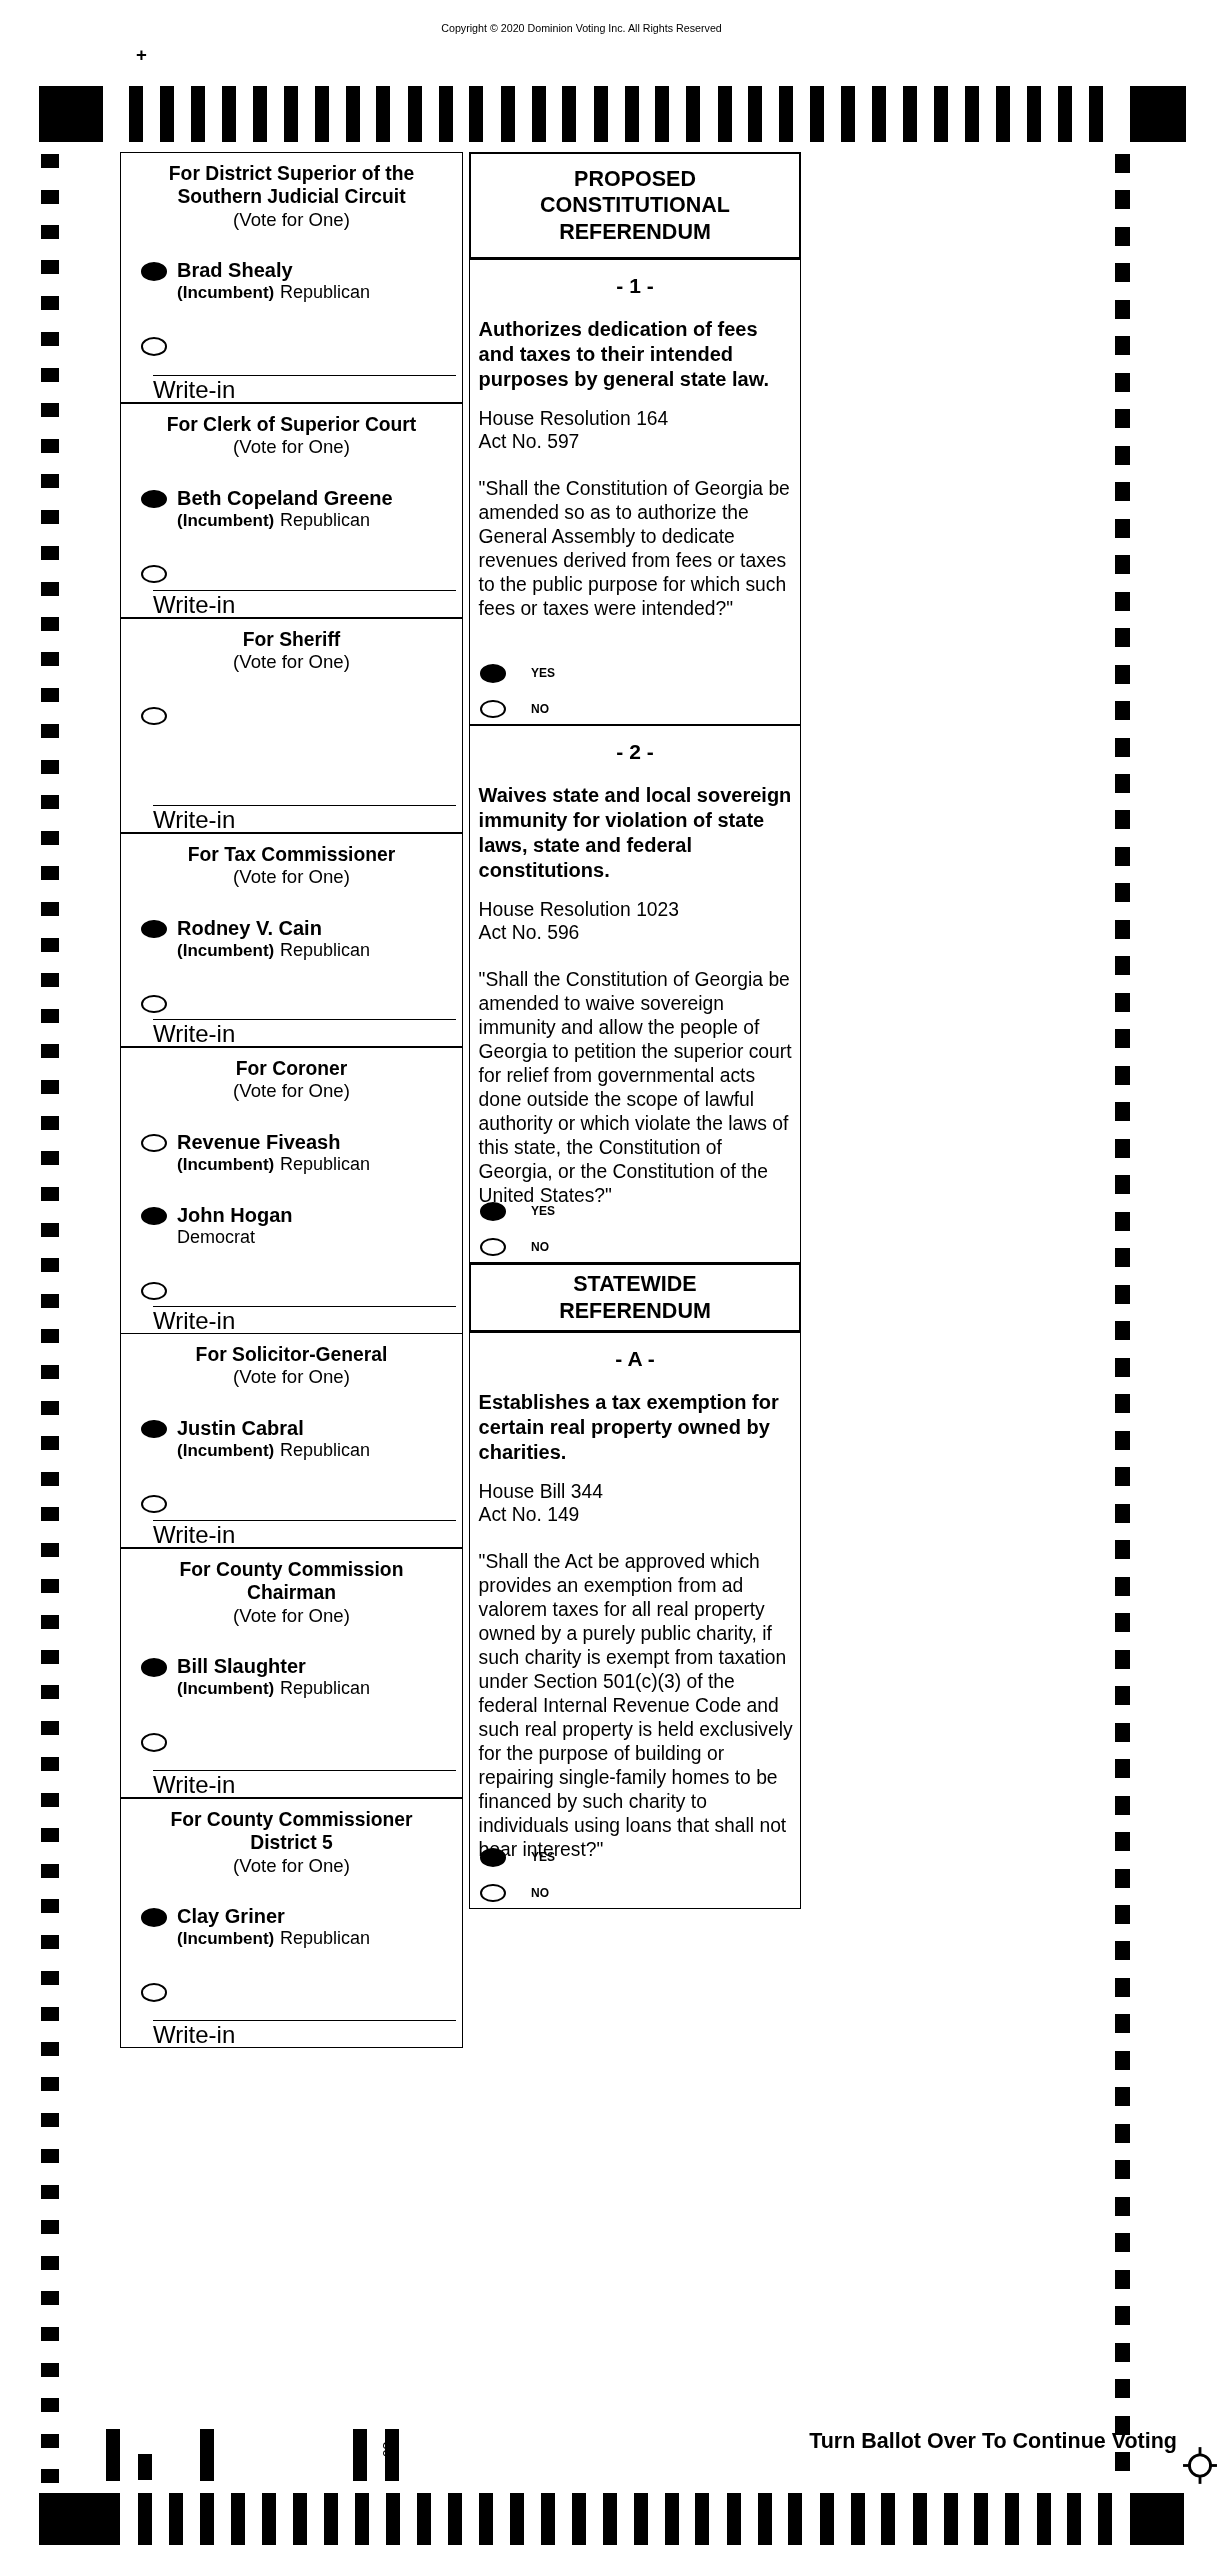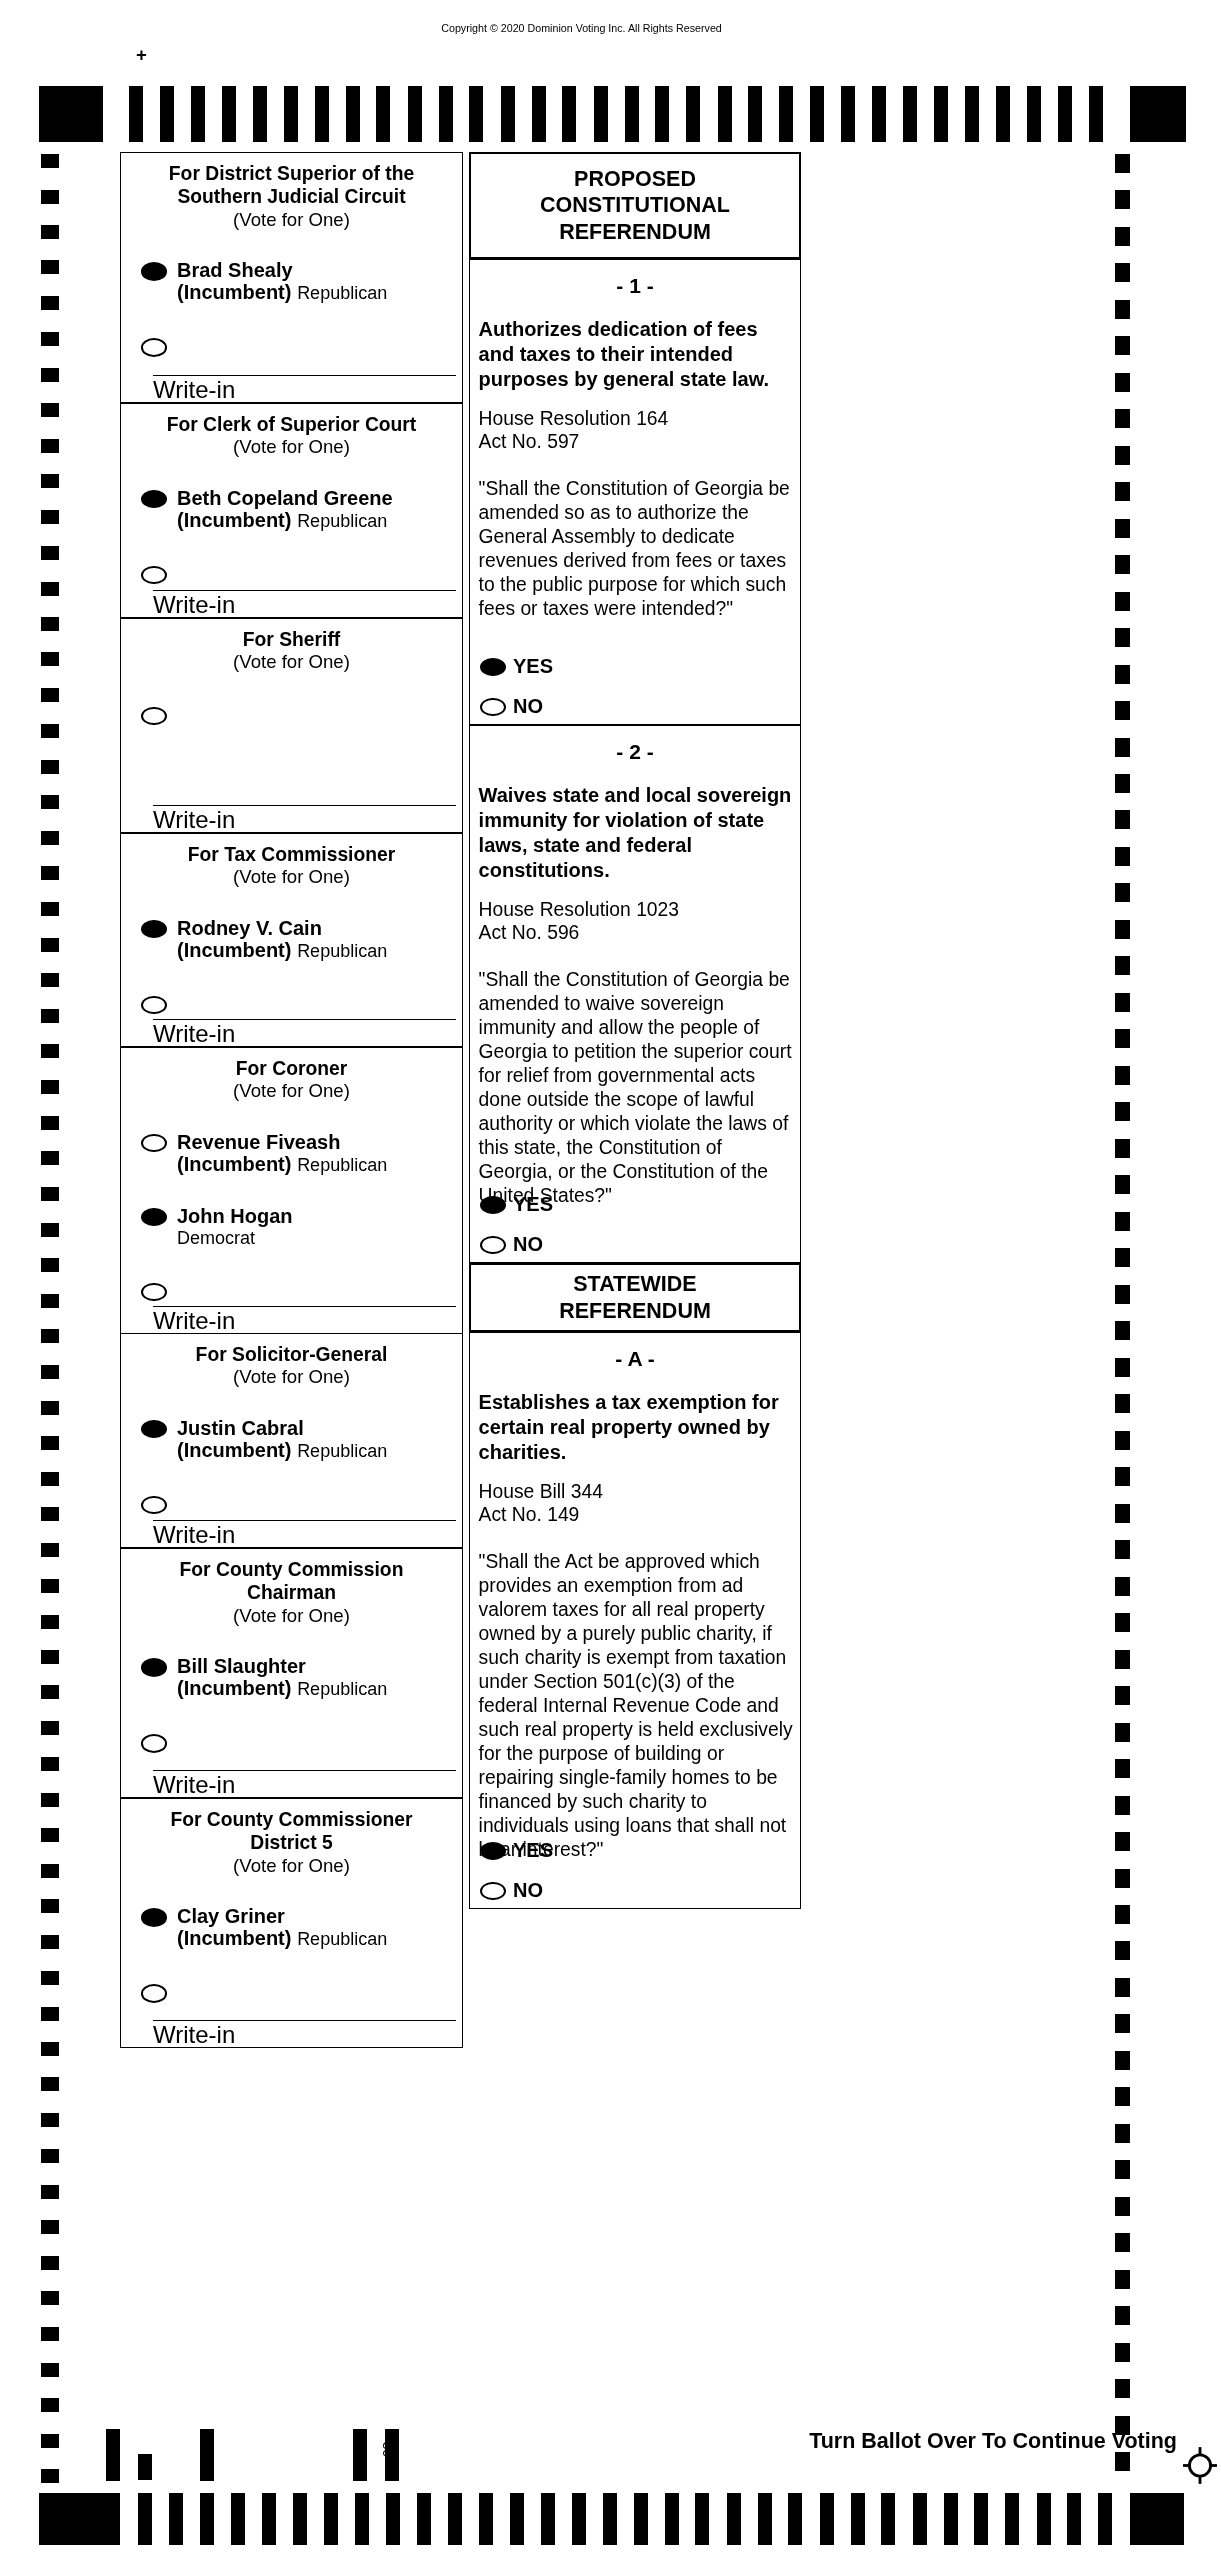--- a/index.html
+++ b/index.html
@@ -16,37 +16,37 @@
   .contest{position:absolute;left:120px;width:343px;border:1.4px solid #000;background:#fff;}
   .c-title{font-weight:bold;font-size:19.3px;line-height:23.6px;text-align:center;padding-top:8.6px;}
   .c-votefor{font-size:18.6px;line-height:21.5px;text-align:center;}
   .cand{display:flex;align-items:flex-start;margin:29px 7.2px 0 20px;}
   .oval{width:26px;height:18.6px;border:2.1px solid #000;border-radius:50%;background:#fff;flex:0 0 auto;}
   .oval.filled{background:#000;}
   .cand .oval{margin-top:2.9px;}
   .cand-text{margin-left:10px;}
   .cand-name{font-weight:bold;font-size:20px;line-height:23px;}
   .cand-party{font-size:18px;line-height:21px;}
-  .cand-party .inc{font-weight:bold;font-size:20px;margin-right:5.7px;}
+  .cand-party .inc{font-weight:bold;font-size:17px;margin-right:5.7px;}
   .writein-oval{margin:34px 0 0 20px;}
   .writein-block{position:absolute;left:32px;right:5.7px;bottom:1.4px;border-top:1.4px solid #000;}
   .writein-label{font-weight:normal;font-size:24px;line-height:23px;padding-top:1.4px;}
   
   .header-box{position:absolute;left:469px;width:332px;border:2.1px solid #000;display:flex;
               flex-direction:column;justify-content:center;text-align:center;
               font-weight:bold;font-size:21.5px;line-height:26.5px;background:#fff;}
   .measure{position:absolute;left:469px;width:332px;border:1.4px solid #000;background:#fff;}
   .m-number{text-align:center;font-weight:bold;font-size:21px;line-height:23px;margin-top:14.3px;}
   .m-summary{font-weight:bold;font-size:20px;line-height:25px;margin:20px 7.2px 0 8.6px;}
   .m-refs{font-size:19.3px;line-height:23px;margin:14.3px 7.2px 0 8.6px;}
   .m-question{font-size:19.3px;line-height:24px;margin:24px 5.7px 0 8.6px;}
   .m-choices{position:absolute;left:10px;bottom:5.7px;}
   .m-choice{display:flex;align-items:center;margin-top:17px;}
   .m-choice:first-child{margin-top:0;}
-  .m-choice .mlabel{font-weight:bold;font-size:20px;margin-left:7px;}
+  .m-choice .mlabel{font-weight:bold;font-size:12px;margin-left:25px;}
   
   #turn-over{top:2429px;right:44px;font-weight:bold;font-size:21.5px;}
   #stub-number{top:2442px;left:395px;font-size:13.6px;transform:rotate(90deg);transform-origin:left top;}
   #crosshair{top:2445px;left:1182px;}
 </style>
 </head>
 <body>
 
 <div class="abs" id="copyright">Copyright © 2020 Dominion Voting Inc. All Rights Reserved</div>
 <div class="abs" id="plus-mark">+</div>

